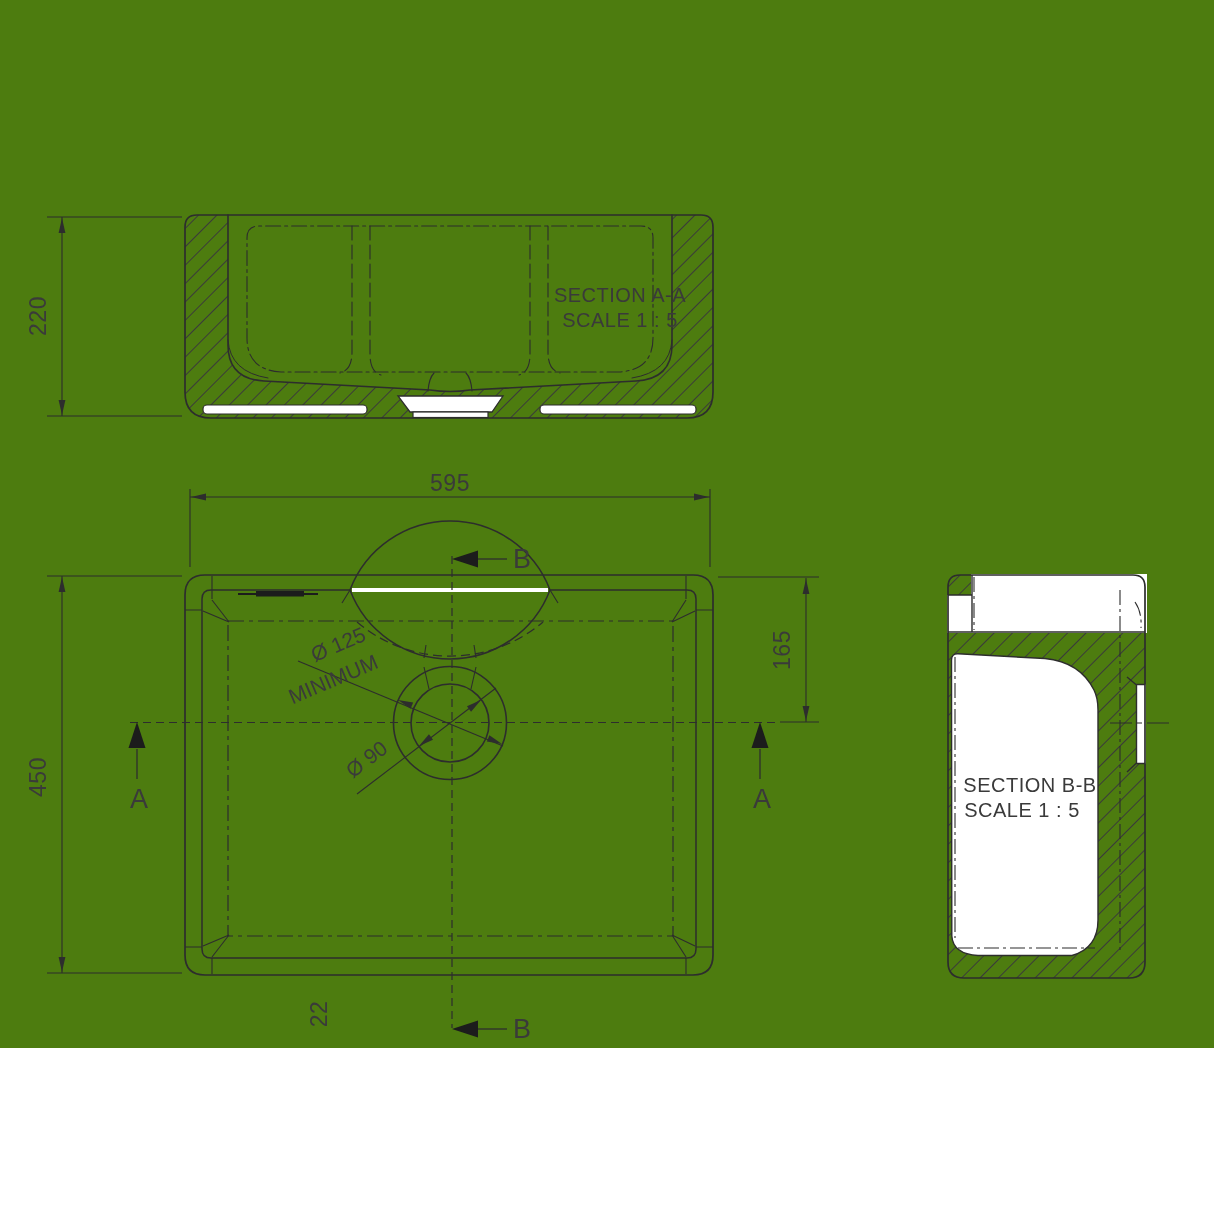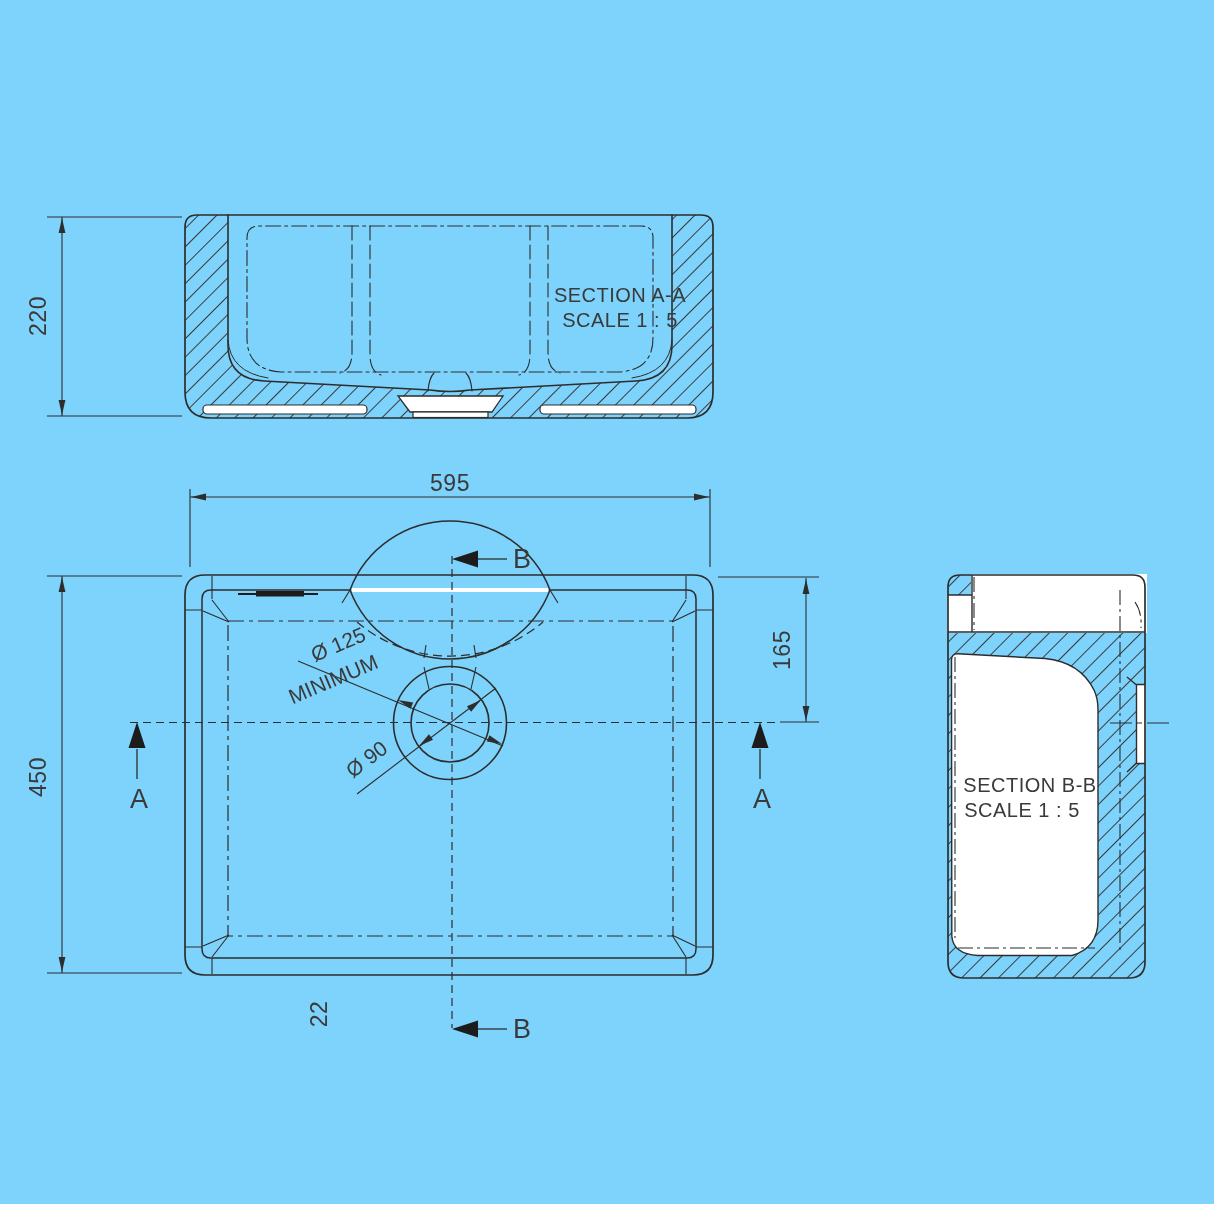--- a/index.html
+++ b/index.html
@@ -1,16 +1,16 @@
 <!DOCTYPE html>
 <html><head>
 <meta charset="utf-8">
 <style>
   html,body{margin:0;padding:0;background:#ffffff;}
-  .page{position:relative;width:1214px;height:1204px;background:#7dd3fc;overflow:hidden;
+  .page{position:relative;width:1214px;height:1048px;background:#4d7c0f;overflow:hidden;
         font-family:"Liberation Sans", sans-serif;}
   svg{display:block;}
   text{fill:#3a3a3a;}
   .dimtxt{font-size:23px;letter-spacing:0.5px;}
   .titletxt{font-size:20px;letter-spacing:0.5px;}
   .cuttxt{font-size:27px;}
   .diatxt{font-size:21px;}
 </style>
 </head>
 <body>

